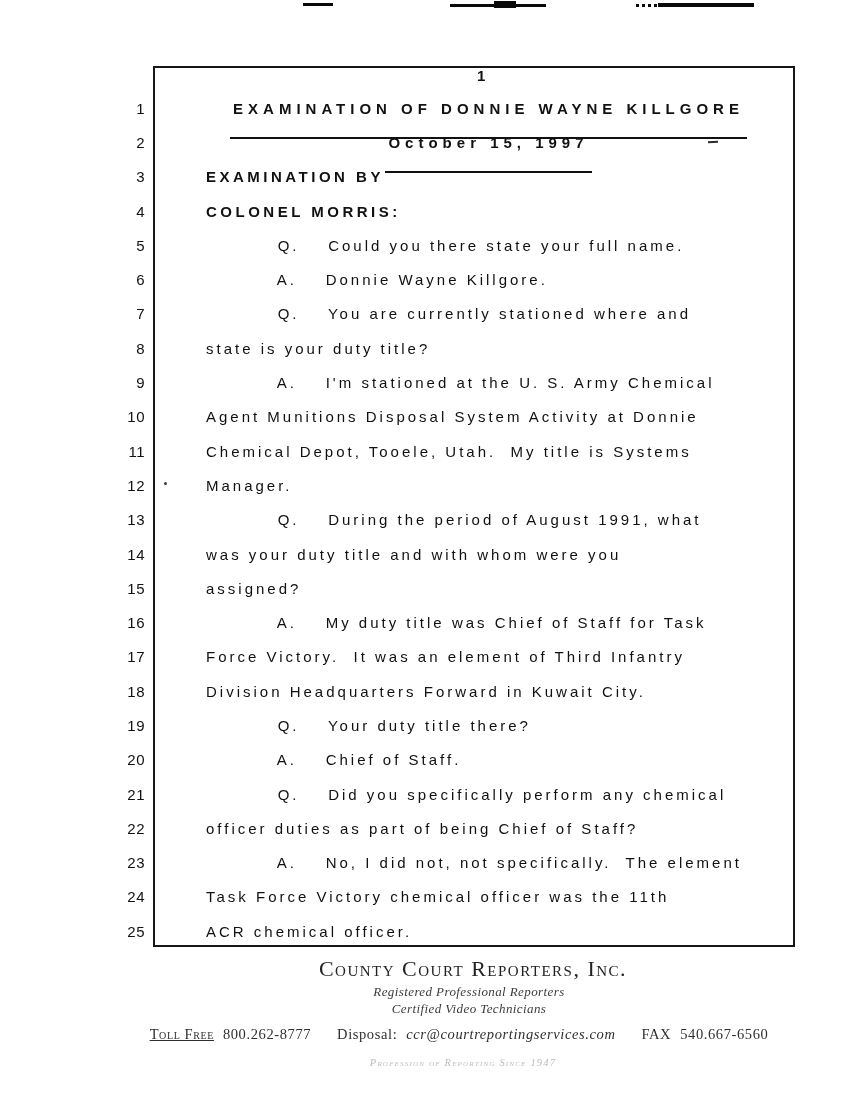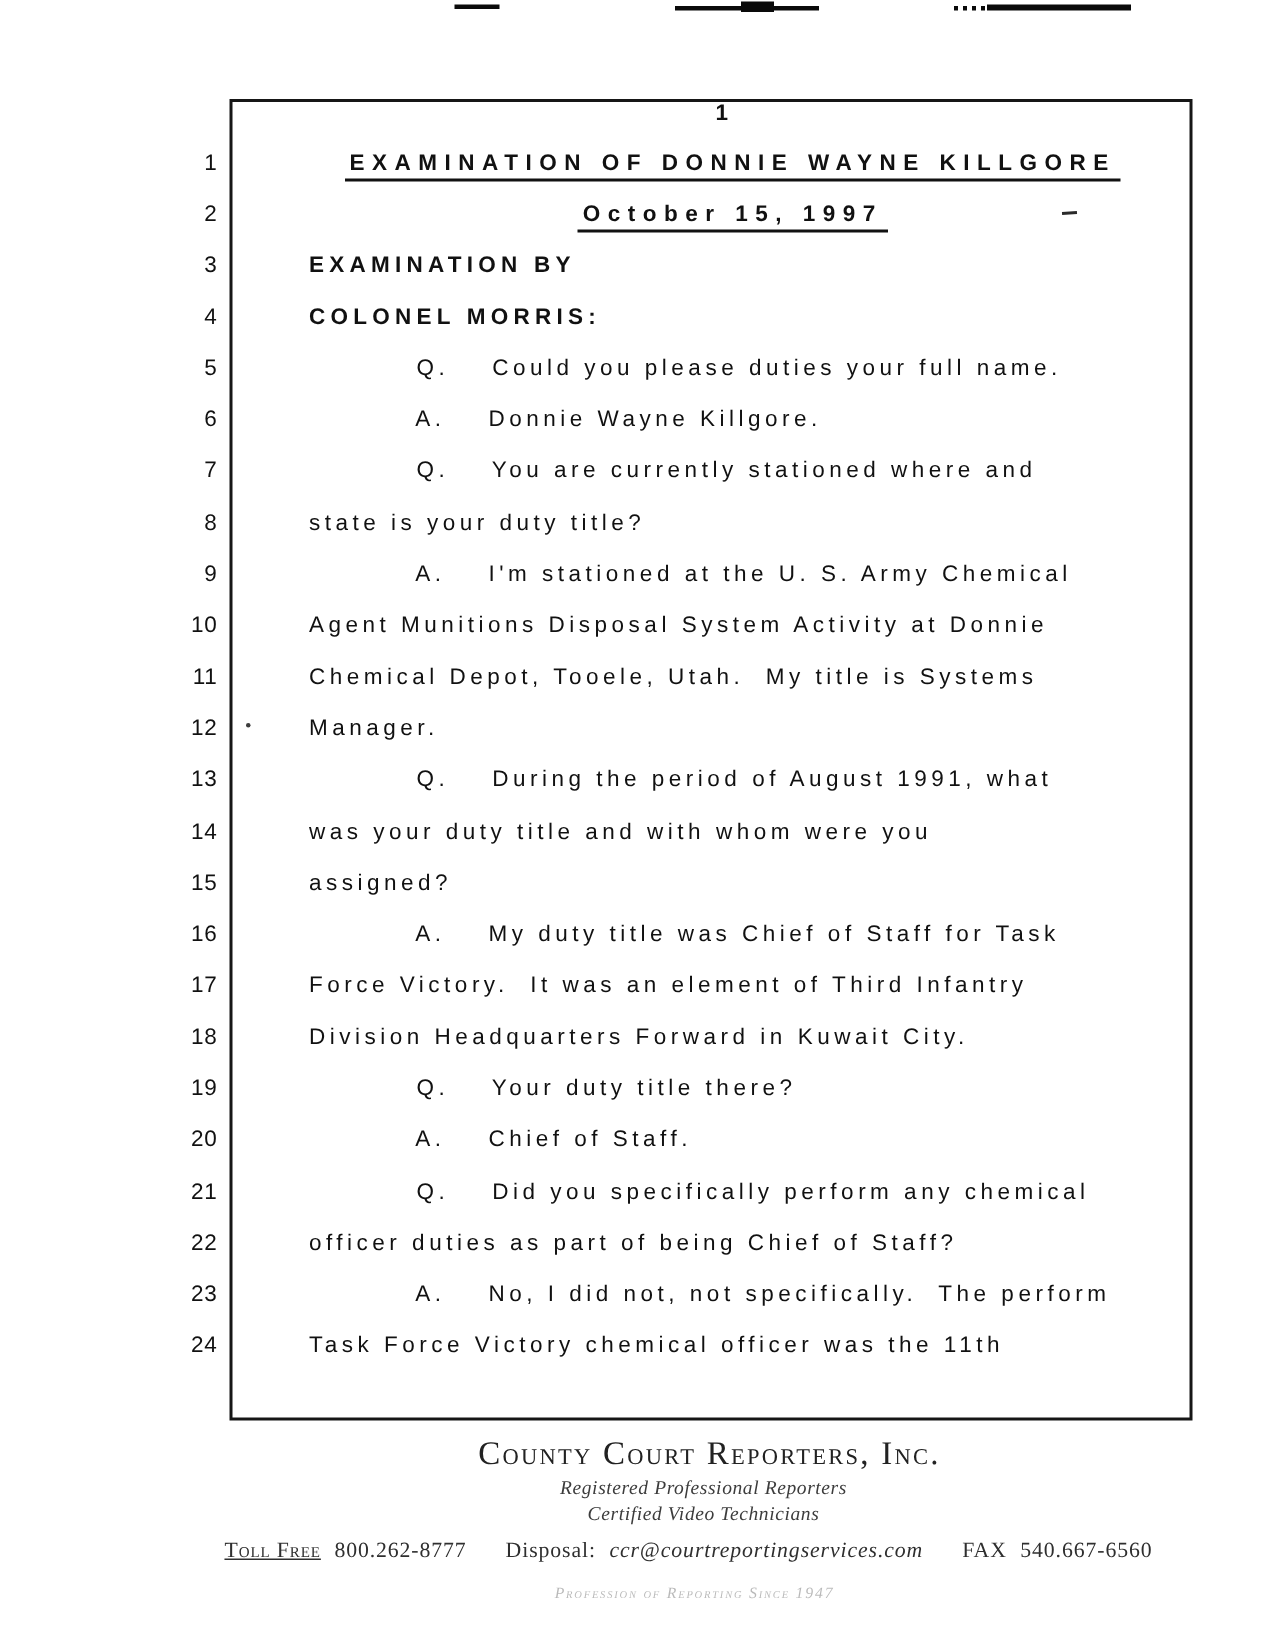--- a/index.html
+++ b/index.html
@@ -30,21 +30,21 @@
     width:150px;text-align:right;padding-right:5px;box-sizing:border-box;
     font-size:15px;color:#111;letter-spacing:0.5px;flex:0 0 auto;
   }
   .txt{
     margin-left:56px;flex:1;white-space:pre;
     font-size:15px;letter-spacing:3px;color:#111;
   }
   .line.title .txt{text-align:center;transform:translateX(-12px);letter-spacing:0;}
   .line.title .u{
     font-weight:bold;letter-spacing:5px;
-    border-bottom:2px solid #111;padding:0 3px 2px 3px;
+    border-bottom:2px solid #111;padding:0 3px 20px 3px;
   }
   .line.head .txt{font-weight:bold;letter-spacing:3.5px;}
   
   .speck-tilde{position:absolute;left:708px;top:141px;width:10px;height:2px;background:#2a2a2a;transform:rotate(-4deg);}
   .speck-dot{position:absolute;left:164px;top:482px;width:3px;height:3px;border-radius:50%;background:#3d3d3d;}
   
   .footer{
     position:absolute;left:54px;top:956px;width:810px;text-align:center;
     font-family:"Liberation Serif", serif;color:#2b2b2b;
   }
@@ -98,21 +98,21 @@
       <div class="line head">
         <span class="num">3</span>
         <span class="txt">EXAMINATION BY</span>
       </div>
       <div class="line head">
         <span class="num">4</span>
         <span class="txt">COLONEL MORRIS:</span>
       </div>
       <div class="line body">
         <span class="num">5</span>
-        <span class="txt">          Q.    Could you please duties your full name.</span>
+        <span class="txt">          Q.    Could you there state your full name.</span>
       </div>
       <div class="line body">
         <span class="num">6</span>
         <span class="txt">          A.    Donnie Wayne Killgore.</span>
       </div>
       <div class="line body">
         <span class="num">7</span>
         <span class="txt">          Q.    You are currently stationed where and</span>
       </div>
       <div class="line body">
@@ -170,25 +170,29 @@
       <div class="line body">
         <span class="num">21</span>
         <span class="txt">          Q.    Did you specifically perform any chemical</span>
       </div>
       <div class="line body">
         <span class="num">22</span>
         <span class="txt">officer duties as part of being Chief of Staff?</span>
       </div>
       <div class="line body">
         <span class="num">23</span>
-        <span class="txt">          A.    No, I did not, not specifically.  The perform</span>
+        <span class="txt">          A.    No, I did not, not specifically.  The element</span>
       </div>
       <div class="line body">
         <span class="num">24</span>
         <span class="txt">Task Force Victory chemical officer was the 11th</span>
+      </div>
+      <div class="line body">
+        <span class="num">25</span>
+        <span class="txt">ACR chemical officer.</span>
       </div>
     </div>
 
   <div class="speck-tilde"></div>
   <div class="speck-dot"></div>
 
   <div class="footer">
     <div class="firm-name">County Court Reporters, Inc.</div>
     <div class="firm-sub">Registered Professional Reporters</div>
     <div class="firm-sub second">Certified Video Technicians</div>

